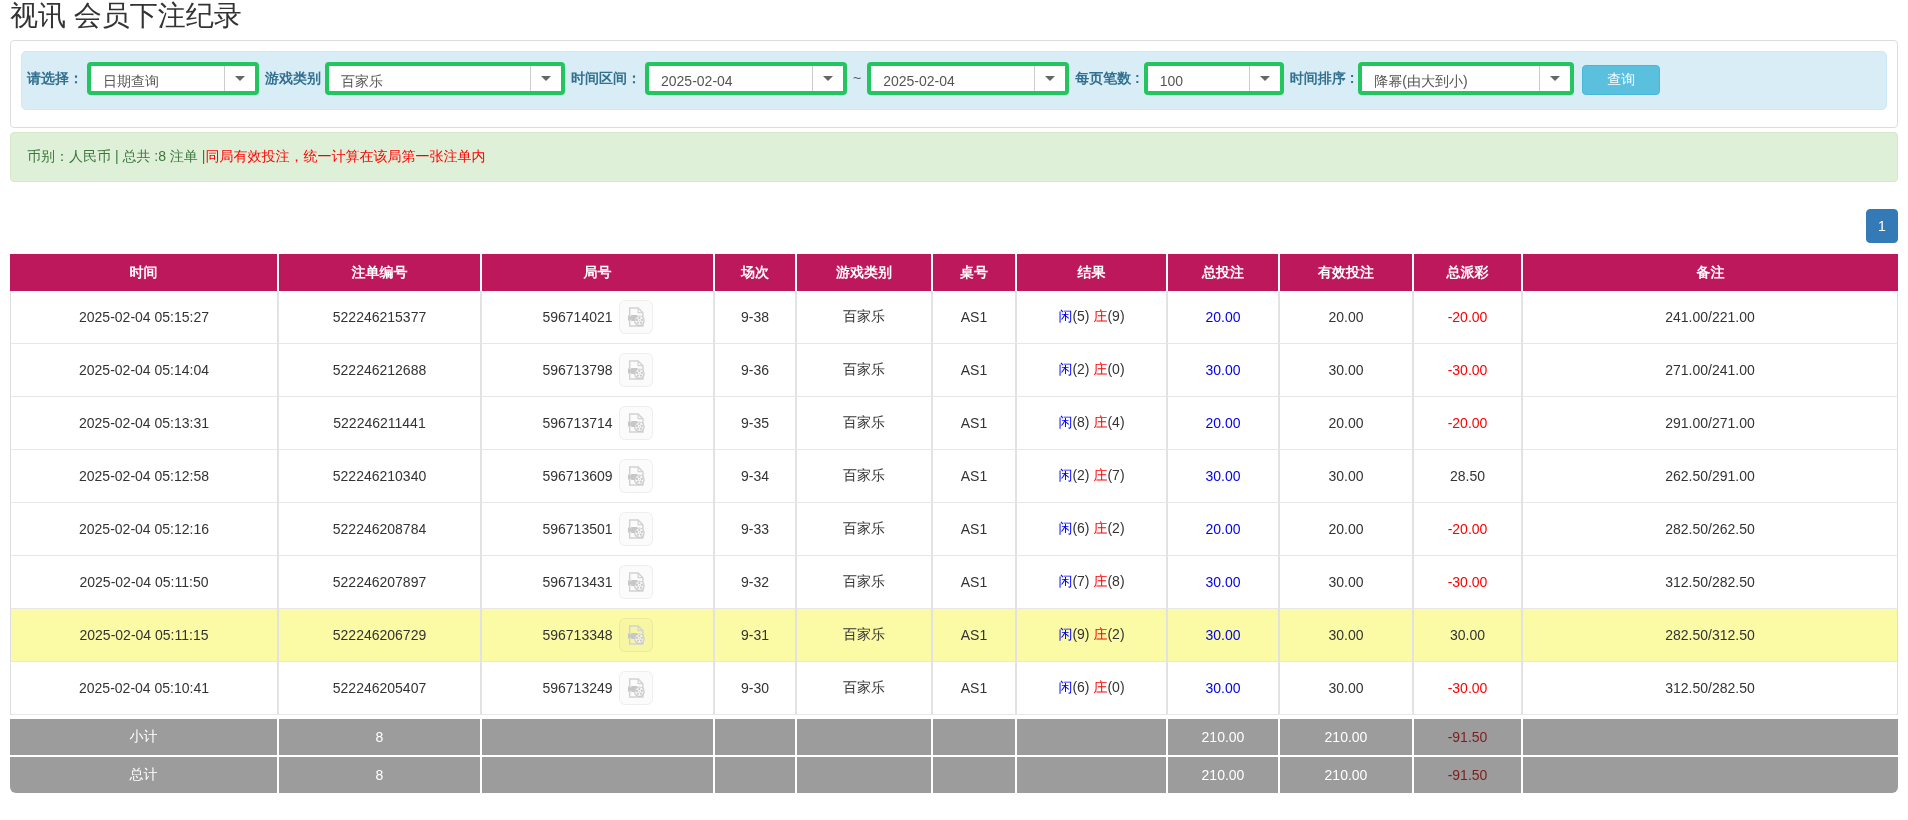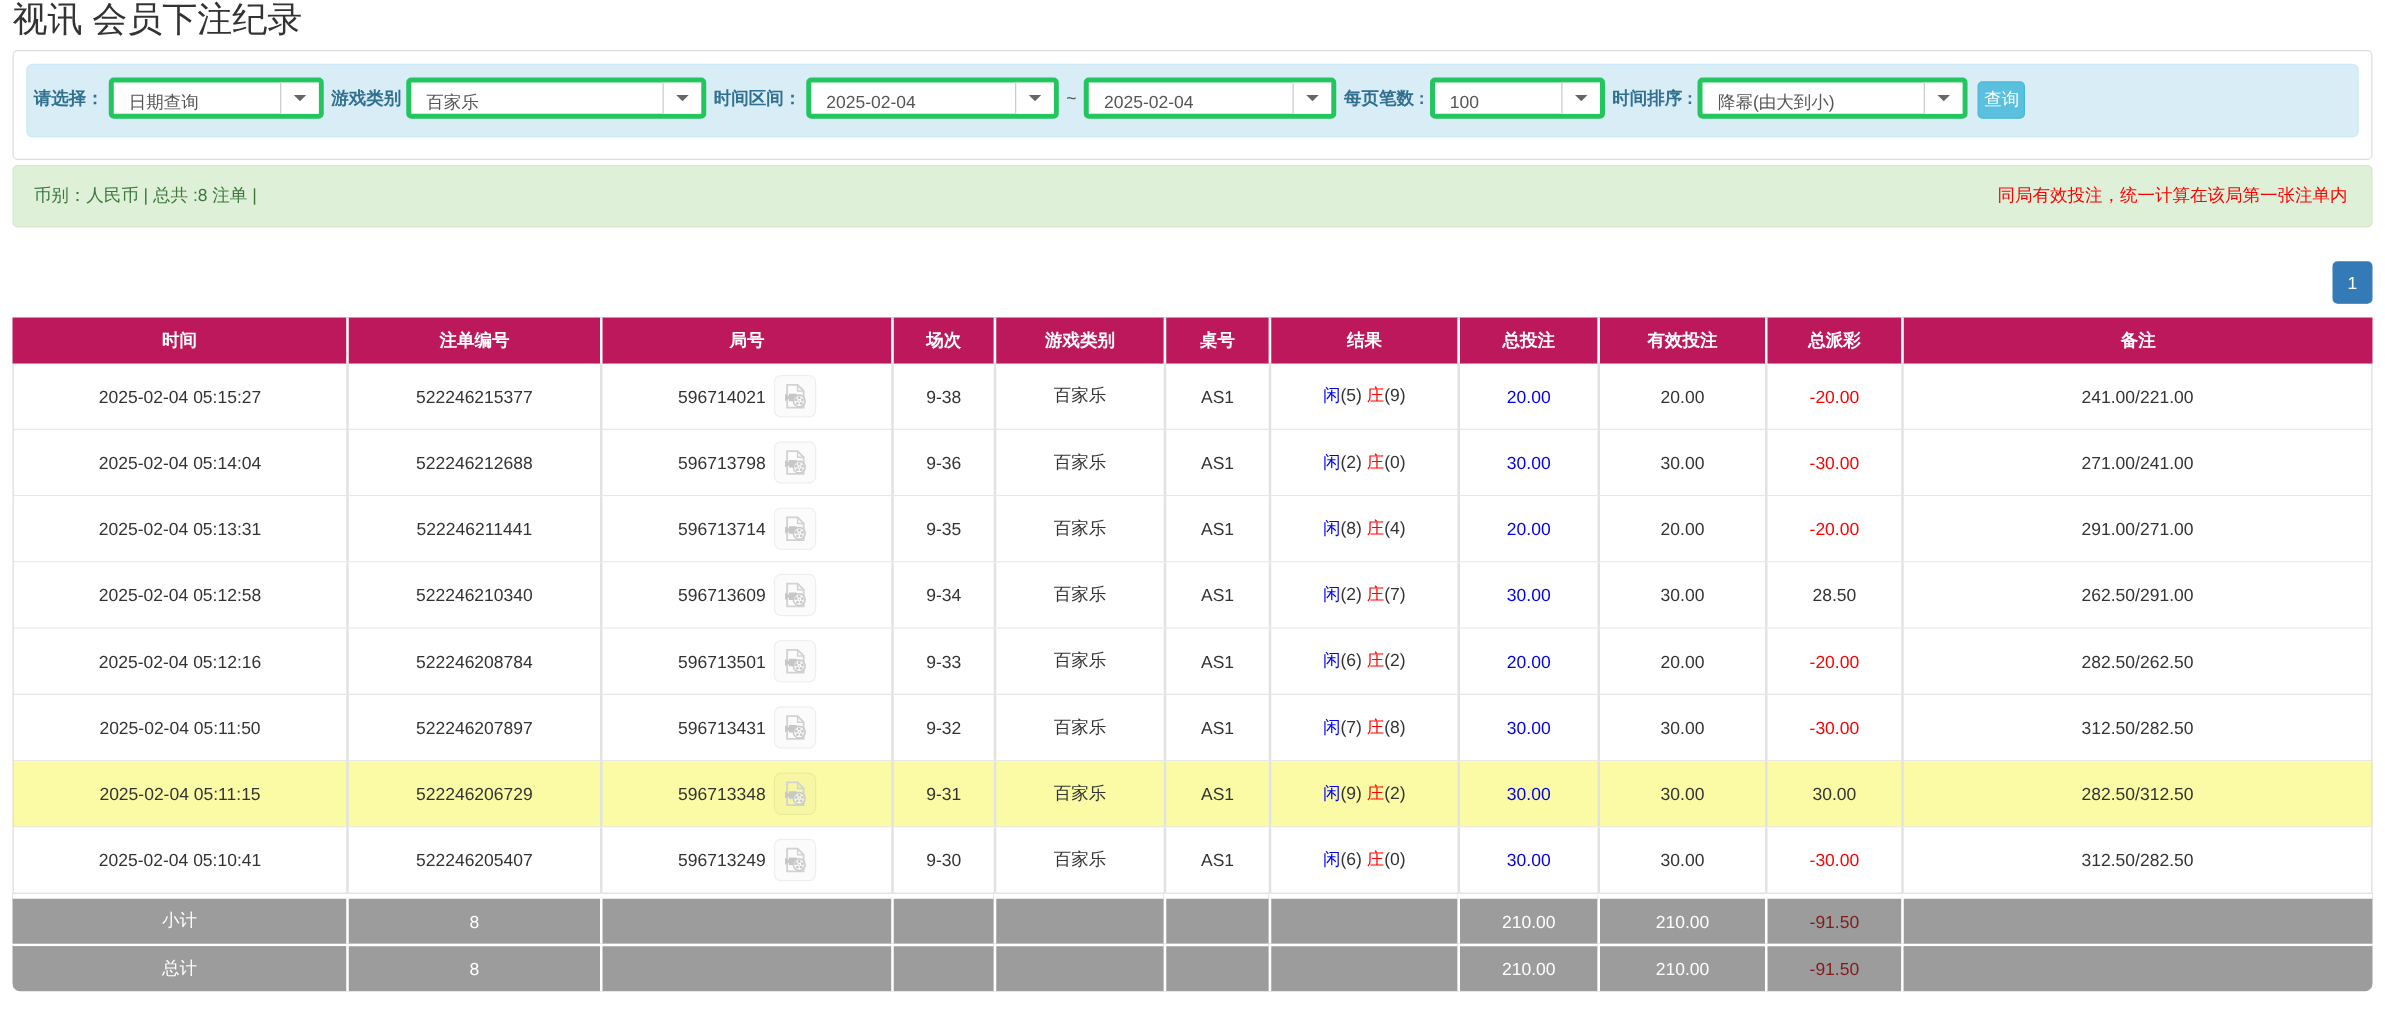--- a/index.html
+++ b/index.html
@@ -15,23 +15,23 @@
   .combo { display: inline-flex; height: 33px; border: 4px solid #22c55e; border-radius: 4px; background: #fff; margin-right: 6px; overflow: hidden; }
   .combo-text { display: block; line-height: 31px; padding-left: 12px; color: #555; white-space: nowrap; overflow: hidden; }
   .combo-arrow { display: flex; align-items: center; justify-content: center; width: 31px; border-left: 1px solid #ccc; background: #fff; }
   .combo-arrow .tri { width: 0; height: 0; border-left: 5px solid transparent; border-right: 5px solid transparent; border-top: 5px solid #666; }
   .combo.w-select .combo-text { width: 133px; }
   .combo.w-game   .combo-text { width: 201px; }
   .combo.w-date   .combo-text { width: 163px; }
   .combo.w-size   .combo-text { width: 101px; }
   .combo.w-sort   .combo-text { width: 177px; }
   .tilde { line-height: 33px; color: #555; margin: 0 6px 0 0; }
-  .search-btn { height: 30px; margin-top: 3px; margin-left: 2px; padding: 0 4px; background: #5bc0de; border: 1px solid #46b8da; border-radius: 4px; color: #fff; font-size: 14px; font-family: inherit; cursor: pointer; }
-
-  .summary-bar { margin-top: 4px; background: #dff0d8; border: 1px solid #d6e9c6; border-radius: 4px; height: 50px; display: flex; align-items: center; justify-content: space-between; padding: 0 19px 0 16px; }
+  .search-btn { height: 30px; margin-top: 3px; margin-left: 2px; padding: 0 24px; background: #5bc0de; border: 1px solid #46b8da; border-radius: 4px; color: #fff; font-size: 14px; font-family: inherit; cursor: pointer; }
+
+  .summary-bar { margin-top: 4px; background: #dff0d8; border: 1px solid #d6e9c6; border-radius: 4px; height: 50px; display: flex; align-items: center; padding: 0 19px 0 16px; }
   .summary-left { color: #3c763d; }
   .summary-note { color: #ff0000; }
 
   .pager { display: flex; justify-content: flex-end; }
   .pager.top { margin-top: 27px; margin-bottom: 11px; }
   .pager.bottom { margin-top: 28px; }
   .page-btn { display: block; width: 32px; height: 34px; background: #337ab7; border: 1px solid #337ab7; border-radius: 4px; color: #fff; font-size: 14px; line-height: 32px; text-align: center; text-decoration: none; cursor: pointer; }
 
   table.records { width: 1888px; table-layout: fixed; border-collapse: separate; border-spacing: 0; }
   .records th { height: 37px; background: #be185d; color: #fff; font-weight: 700; font-size: 14px; text-align: center; padding: 0 4px; }

